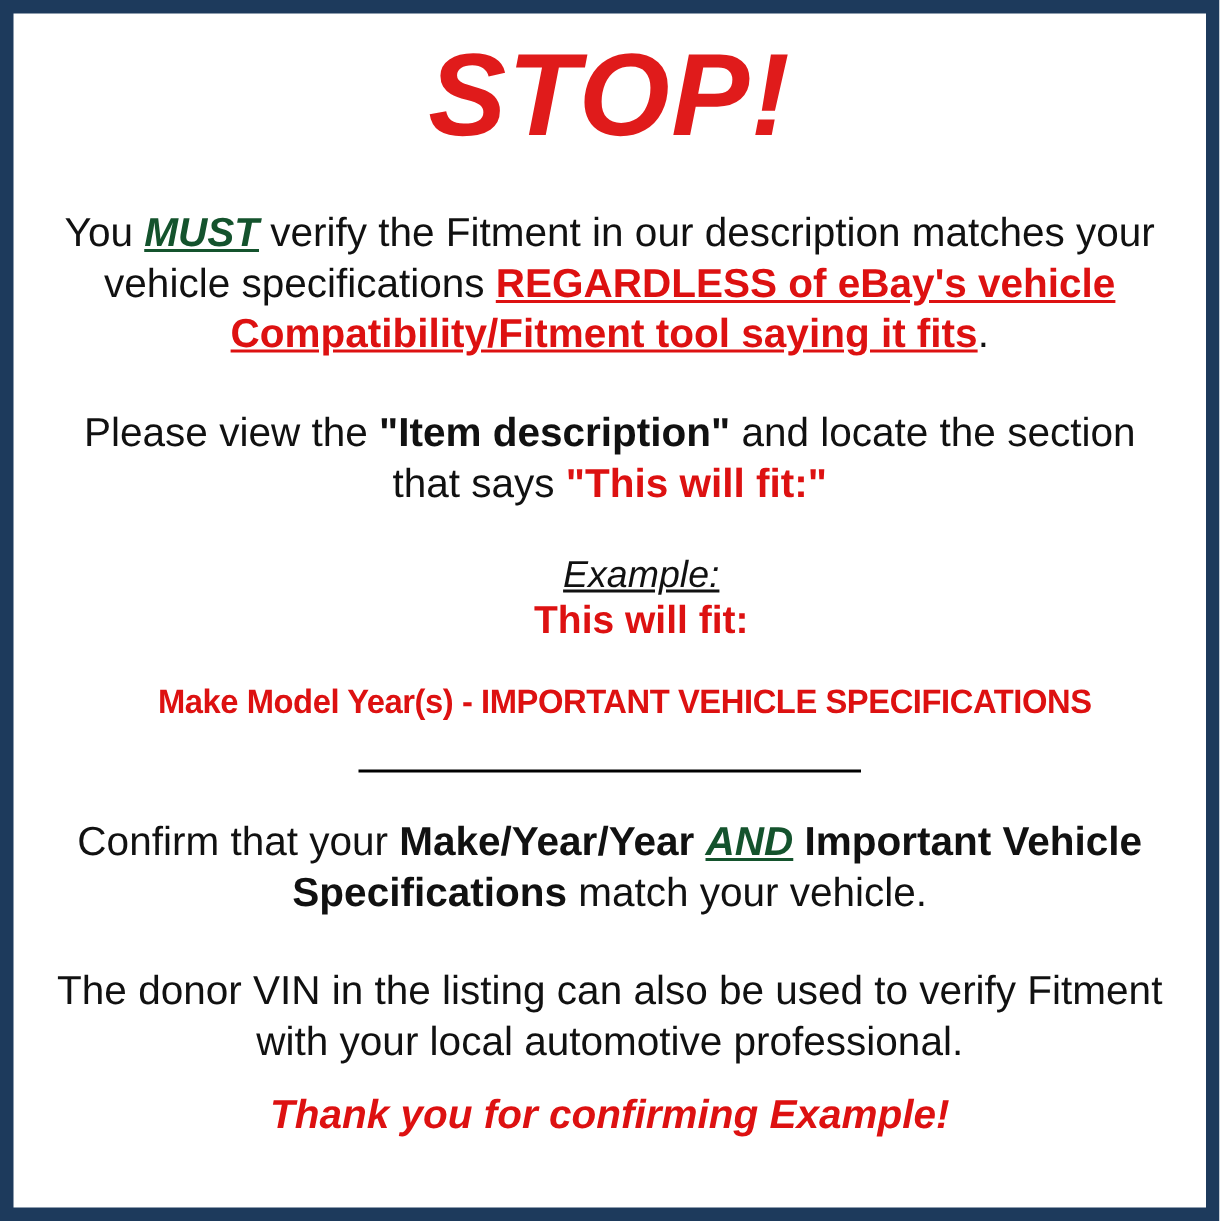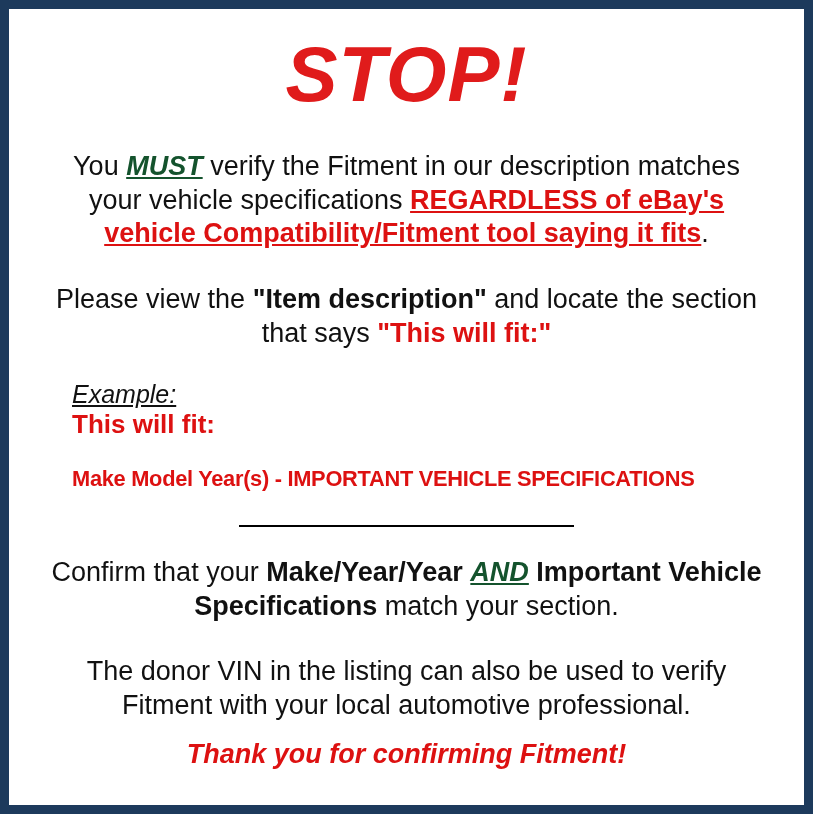--- a/index.html
+++ b/index.html
@@ -13,21 +13,21 @@
     overflow: hidden;
     font-family: "Liberation Sans", sans-serif;
   }
 
   #notice-card {
     box-sizing: border-box;
     width: 813px;
     height: 814px;
     background: #ffffff;
     border: 9px solid #1d3a5c;
-    padding: 11px;
+    padding: 0;
     position: relative;
   }
 
   .inner {
     box-sizing: border-box;
     width: 100%;
     height: 100%;
     padding: 6px 10px 0 10px;
     display: block;
     text-align: center;
@@ -85,21 +85,21 @@
     font-weight: bold;
     font-style: italic;
     text-decoration: underline;
     text-underline-offset: 2px;
   }
   .blk-bold { font-weight: bold; color: #111111; }
   .red-bold { color: #dd1111; font-weight: bold; }
 
   
   #example-block {
-    text-align: left;
+    text-align: center;
     padding-left: 42px;
     margin-top: 30px;
   }
   #example-label {
     color: #111111;
     font-style: italic;
     font-size: 25px;
     text-decoration: underline;
     text-underline-offset: 2px;
     line-height: 1.1;
@@ -166,20 +166,20 @@
         <span id="example-label">Example:</span>
       </div>
       <div id="example-fit-line">This will fit:</div>
       <div id="example-spec-line">Make Model Year(s) - IMPORTANT VEHICLE SPECIFICATIONS</div>
     </div>
 
     <div id="divider-wrap">
       <span id="divider"></span>
     </div>
 
-    <p class="para" id="para-confirm"><span>Confirm that your </span><span class="blk-bold">Make/Year/Year</span><span> </span><span class="red-bold-italic-u">AND</span><span> </span><span class="blk-bold">Important Vehicle Specifications</span><span> match your section.</span></p>
+    <p class="para" id="para-confirm"><span>Confirm that your </span><span class="blk-bold">Make/Year/Year</span><span> </span><span class="red-bold-italic-u">AND</span><span> </span><span class="blk-bold">Important Vehicle Specifications</span><span> match your vehicle.</span></p>
 
     <p class="para" id="para-vin">The donor VIN in the listing can also be used to verify Fitment with your local automotive professional.</p>
 
-    <div id="thanks-line">Thank you for confirming Fitment!</div>
+    <div id="thanks-line">Thank you for confirming Example!</div>
 
   </div>
 </div>
 
 </body></html>

